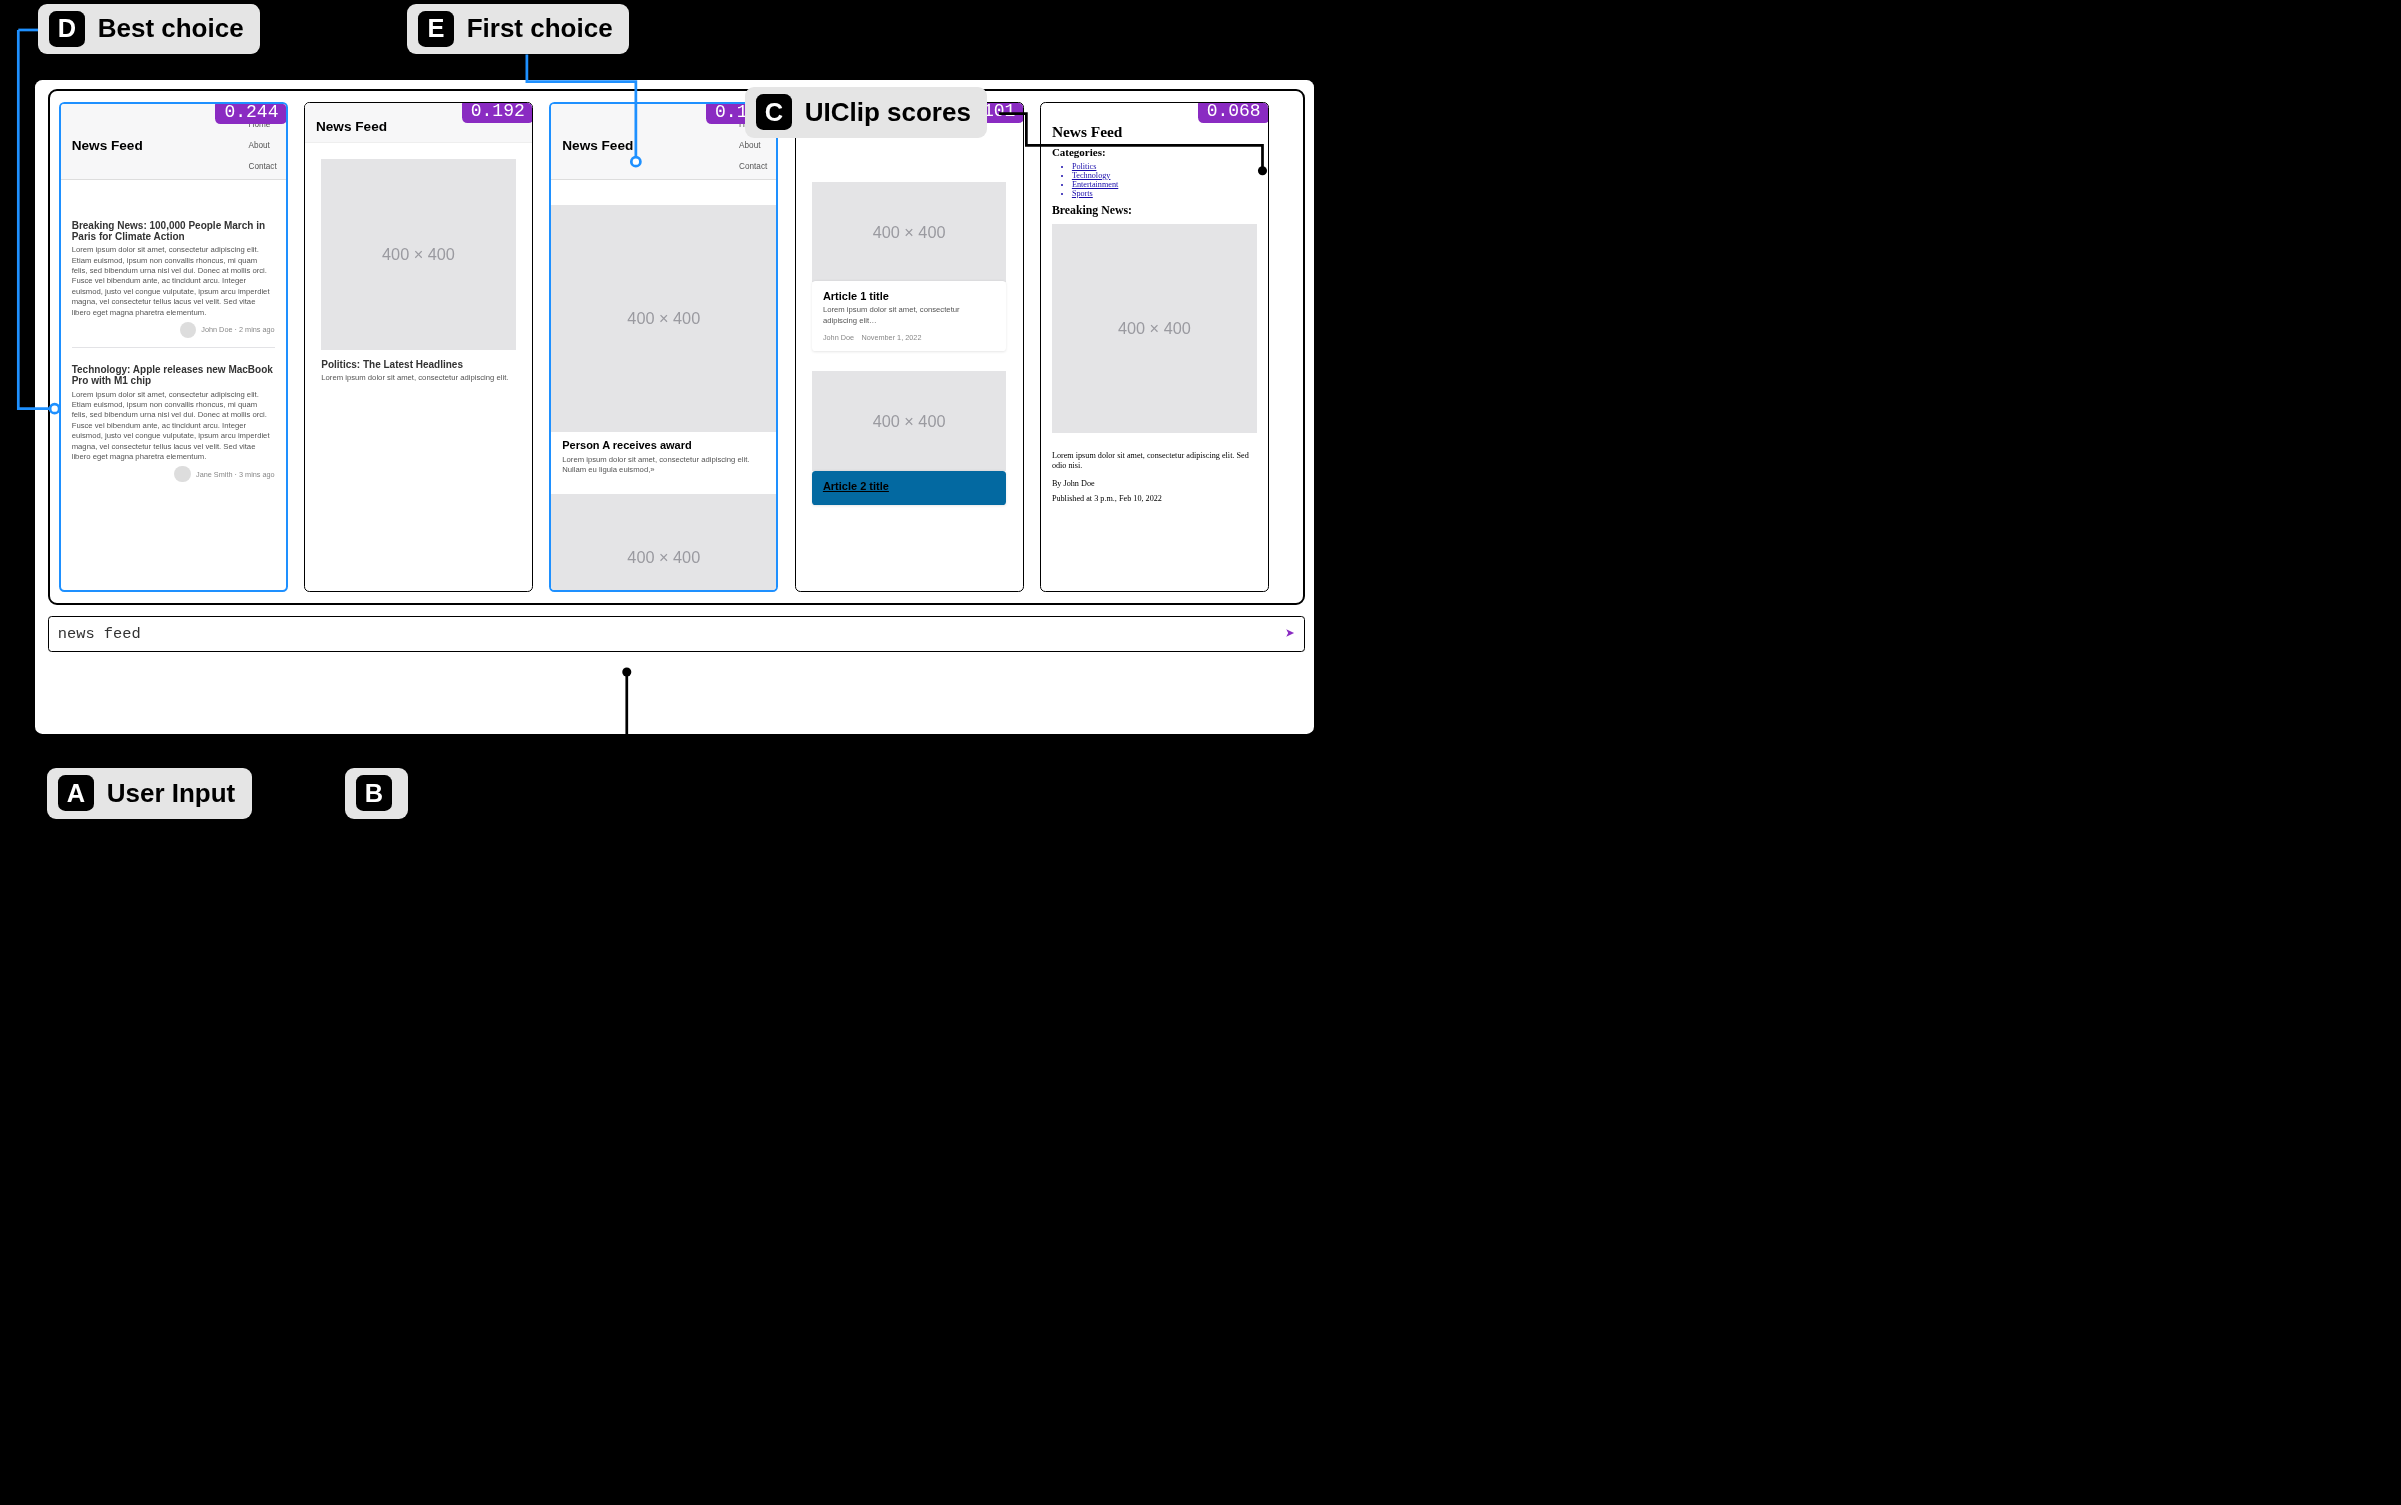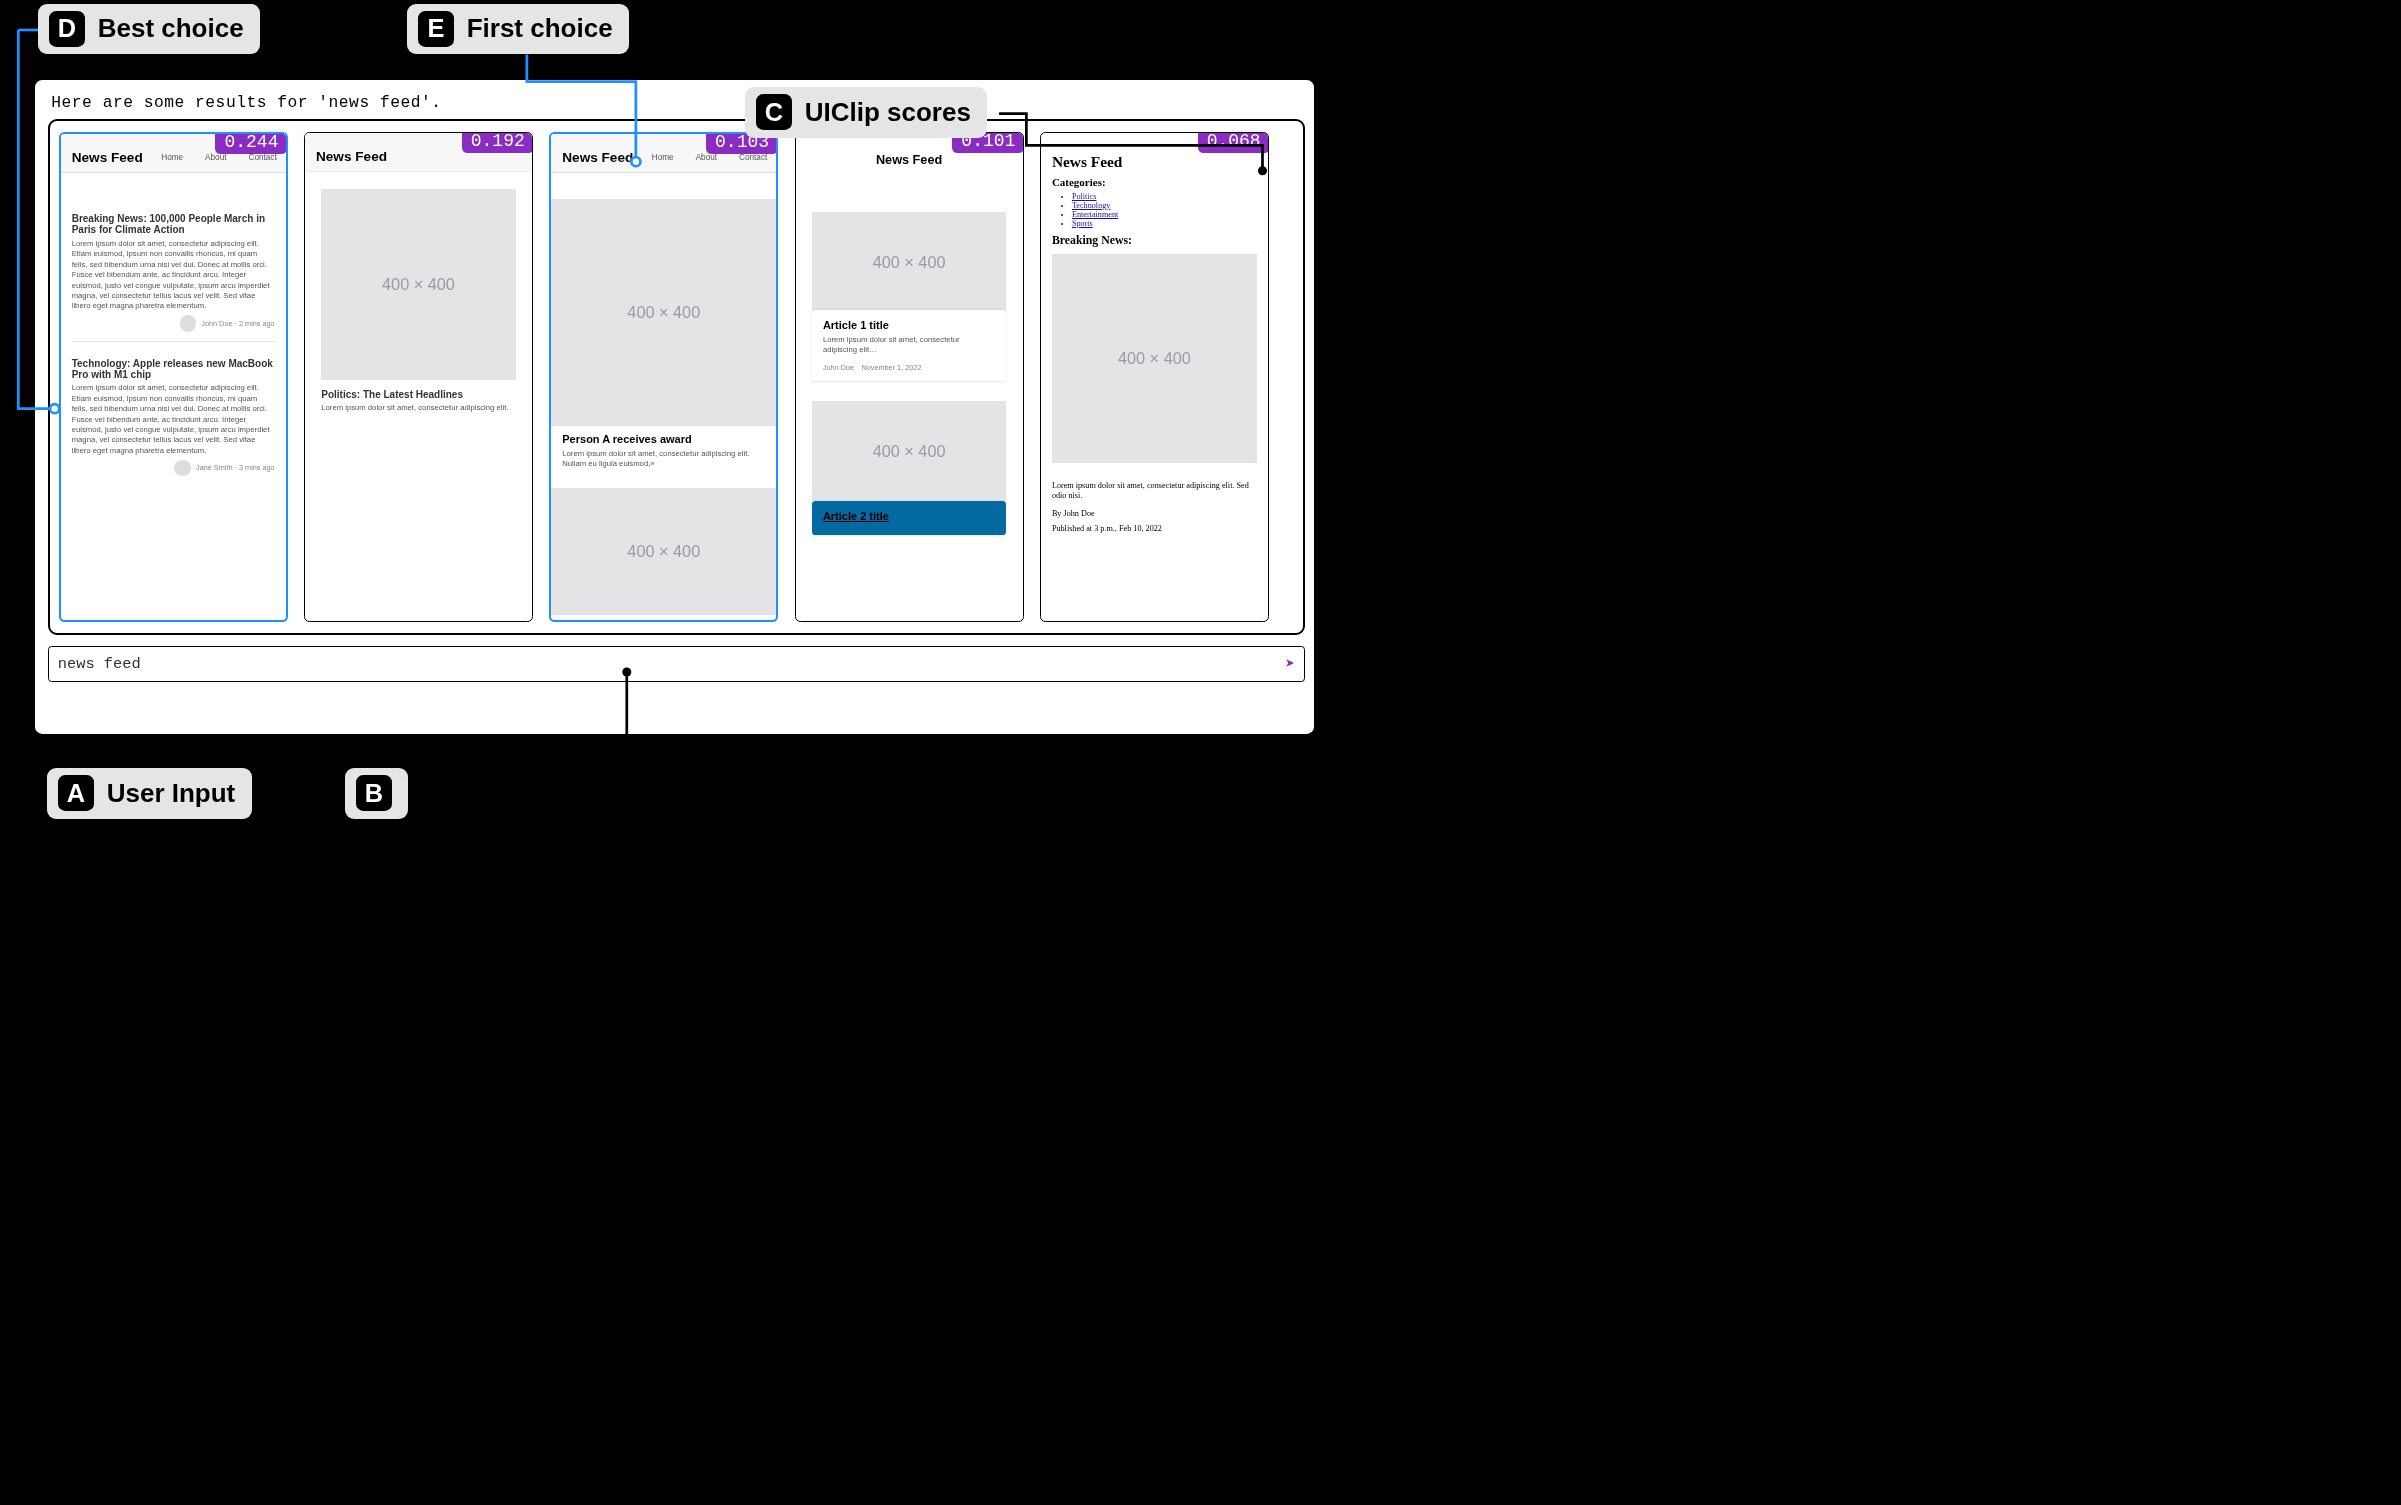--- a/index.html
+++ b/index.html
@@ -118,21 +118,21 @@
   }
 
   
   .hdr {
     display:flex; justify-content:space-between; align-items:center;
     padding: 16.3px 9px 7.3px 11px;
     border-bottom: 0.9px solid #ddd;
     background:#f7f7f8;
   }
   .hdr .ttl { font-weight:700; font-size:13.6px; }
-  .hdr .nav { font-size:8.2px; color:#555; display:flex; gap:22px;}
+  .hdr .nav { font-size:8.2px; color:#555; display:flex; gap:12px;flex-direction:column;}
   .body { padding: 9px 11px; font-size: 9px; color:#333; }
   .h { font-weight:700; font-size:10px; margin-bottom:3.6px;}
   .p { font-size:7.7px; line-height:1.35; color:#555;}
   .meta { font-size:7.3px; color:#888; text-align:right; margin-top:3.6px; display:flex; justify-content:flex-end; align-items:center; gap:5.4px;}
   .meta .av{width:16.3px;height:16.3px;border-radius:50%;background:#ddd;}
   .ph {
     background:#e4e4e6; color:#9a9aa0;
     display:flex; align-items:center; justify-content:center;
     font-size:16.3px;
   }
@@ -173,21 +173,20 @@
 </div>
 <div class="callout" style="left:47px; top:768px;">
   <div class="letter">A</div>
   <div class="txt">User Input</div>
 </div>
 <div class="callout" style="left:345px; top:768px;">
   <div class="letter">B</div>
 </div>
 
 <div class="panel">
-  <div class="prompt">Here are some results for 'news feed'.</div>
 
   <div class="results-box">
 
     <div class="card hl">
       <div class="score">0.244</div>
       <div class="hdr">
         <div class="ttl">News Feed</div>
         <div class="nav">
           <span>Home</span>
           <span>About</span>

